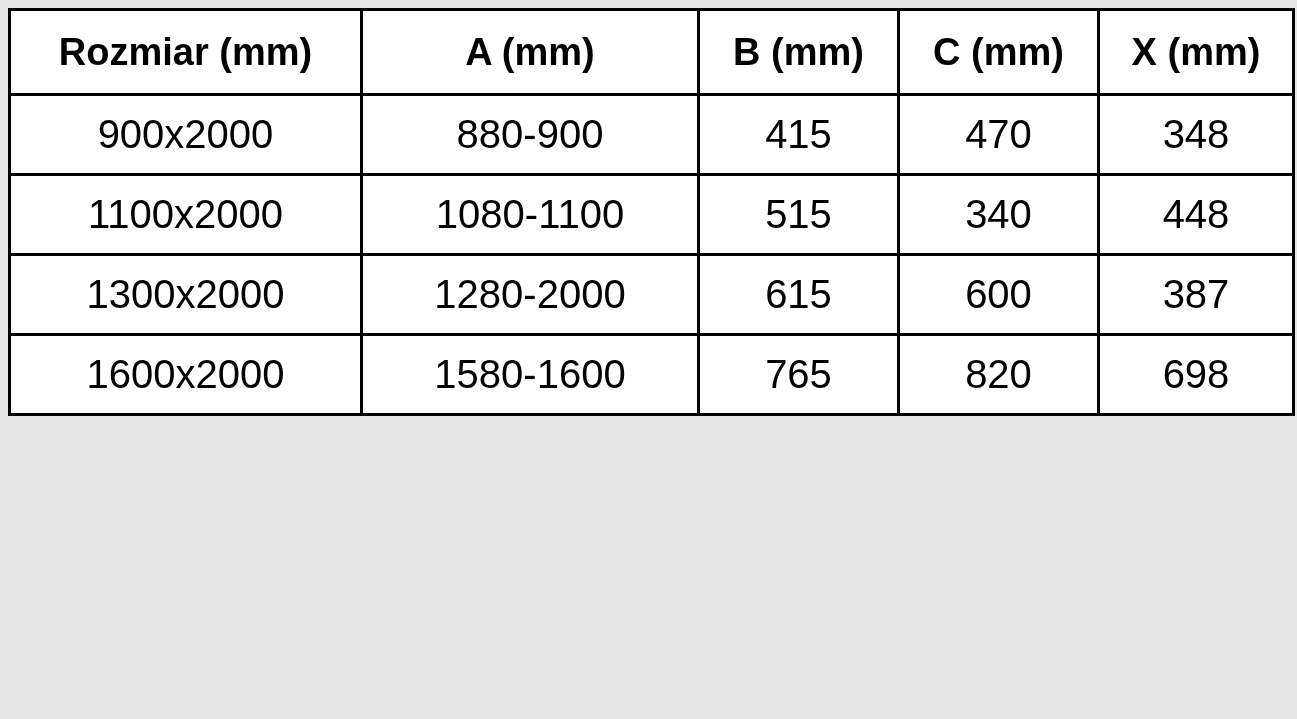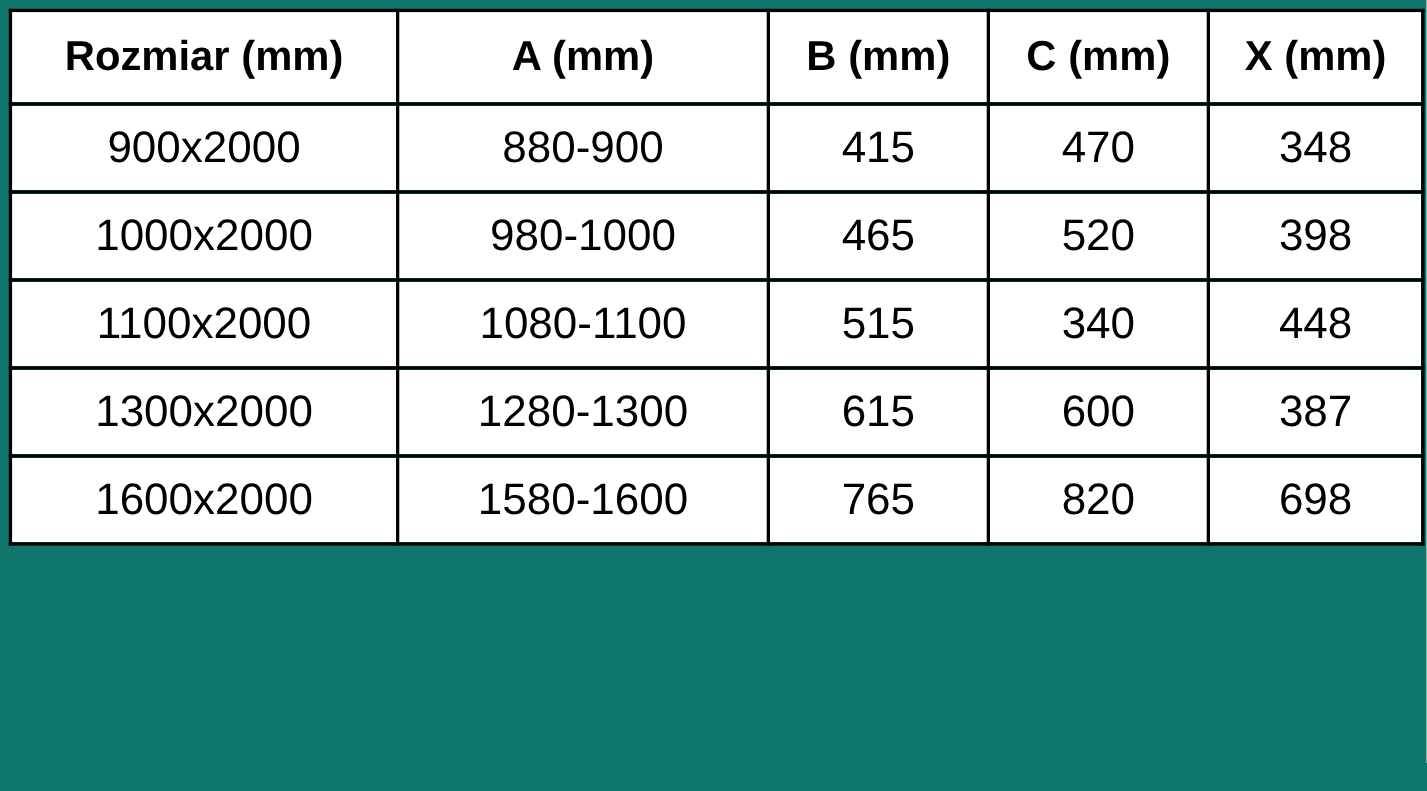--- a/index.html
+++ b/index.html
@@ -4,21 +4,21 @@
 <style>
   html, body {
     margin: 0;
     padding: 0;
     background: #ffffff;
   }
   .page {
     position: relative;
     width: 1297px;
     height: 719px;
-    background: #0f766e;
+    background: #e5e5e5;
     font-family: "Liberation Sans", sans-serif;
     color: #000000;
     overflow: hidden;
   }
   table.size-table {
     position: absolute;
     left: 8px;
     top: 8px;
     border-collapse: collapse;
     table-layout: fixed;
@@ -68,36 +68,29 @@
     </thead>
     <tbody id="table-body">
         <tr>
           <td>900x2000</td>
           <td>880-900</td>
           <td>415</td>
           <td>470</td>
           <td>348</td>
         </tr>
         <tr>
-          <td>1000x2000</td>
-          <td>980-1000</td>
-          <td>465</td>
-          <td>520</td>
-          <td>398</td>
-        </tr>
-        <tr>
           <td>1100x2000</td>
           <td>1080-1100</td>
           <td>515</td>
           <td>340</td>
           <td>448</td>
         </tr>
         <tr>
           <td>1300x2000</td>
-          <td>1280-1300</td>
+          <td>1280-2000</td>
           <td>615</td>
           <td>600</td>
           <td>387</td>
         </tr>
         <tr>
           <td>1600x2000</td>
           <td>1580-1600</td>
           <td>765</td>
           <td>820</td>
           <td>698</td>

